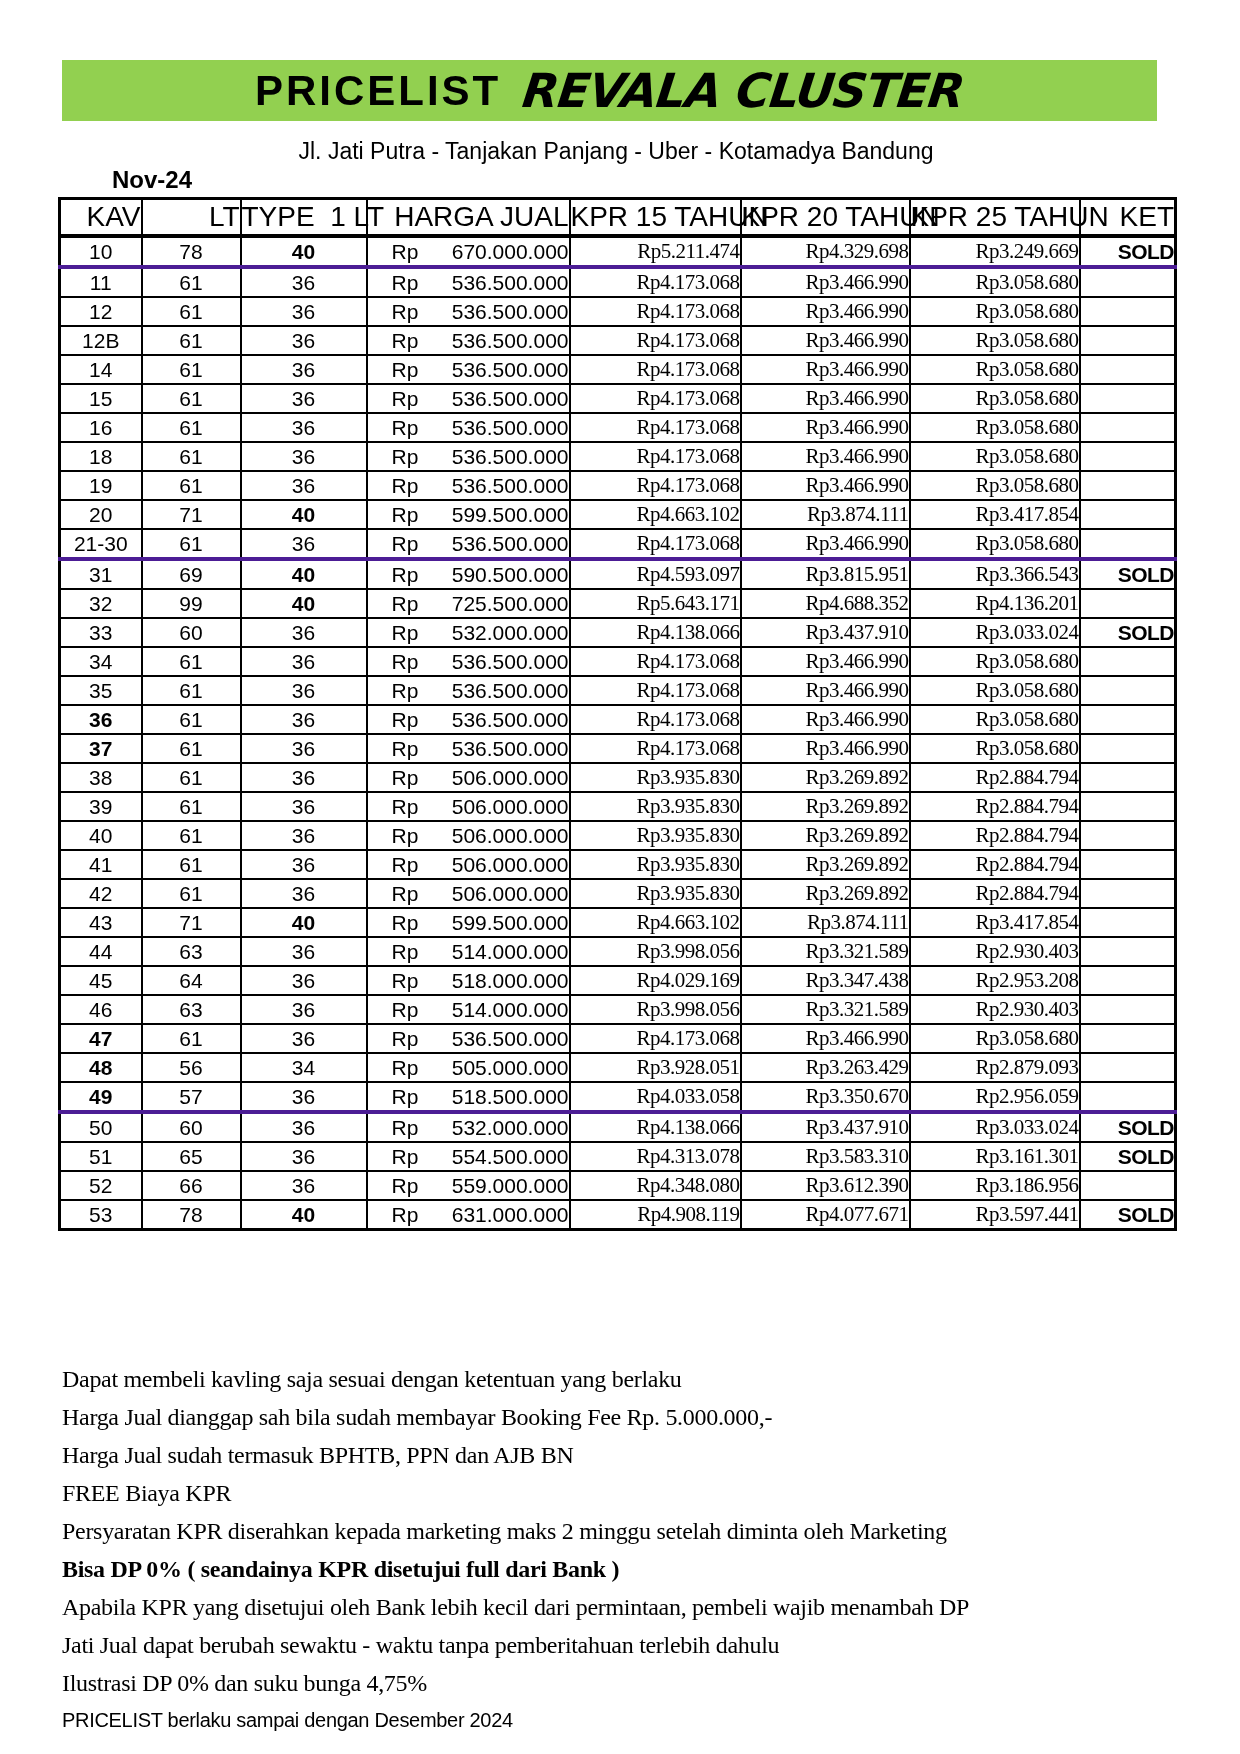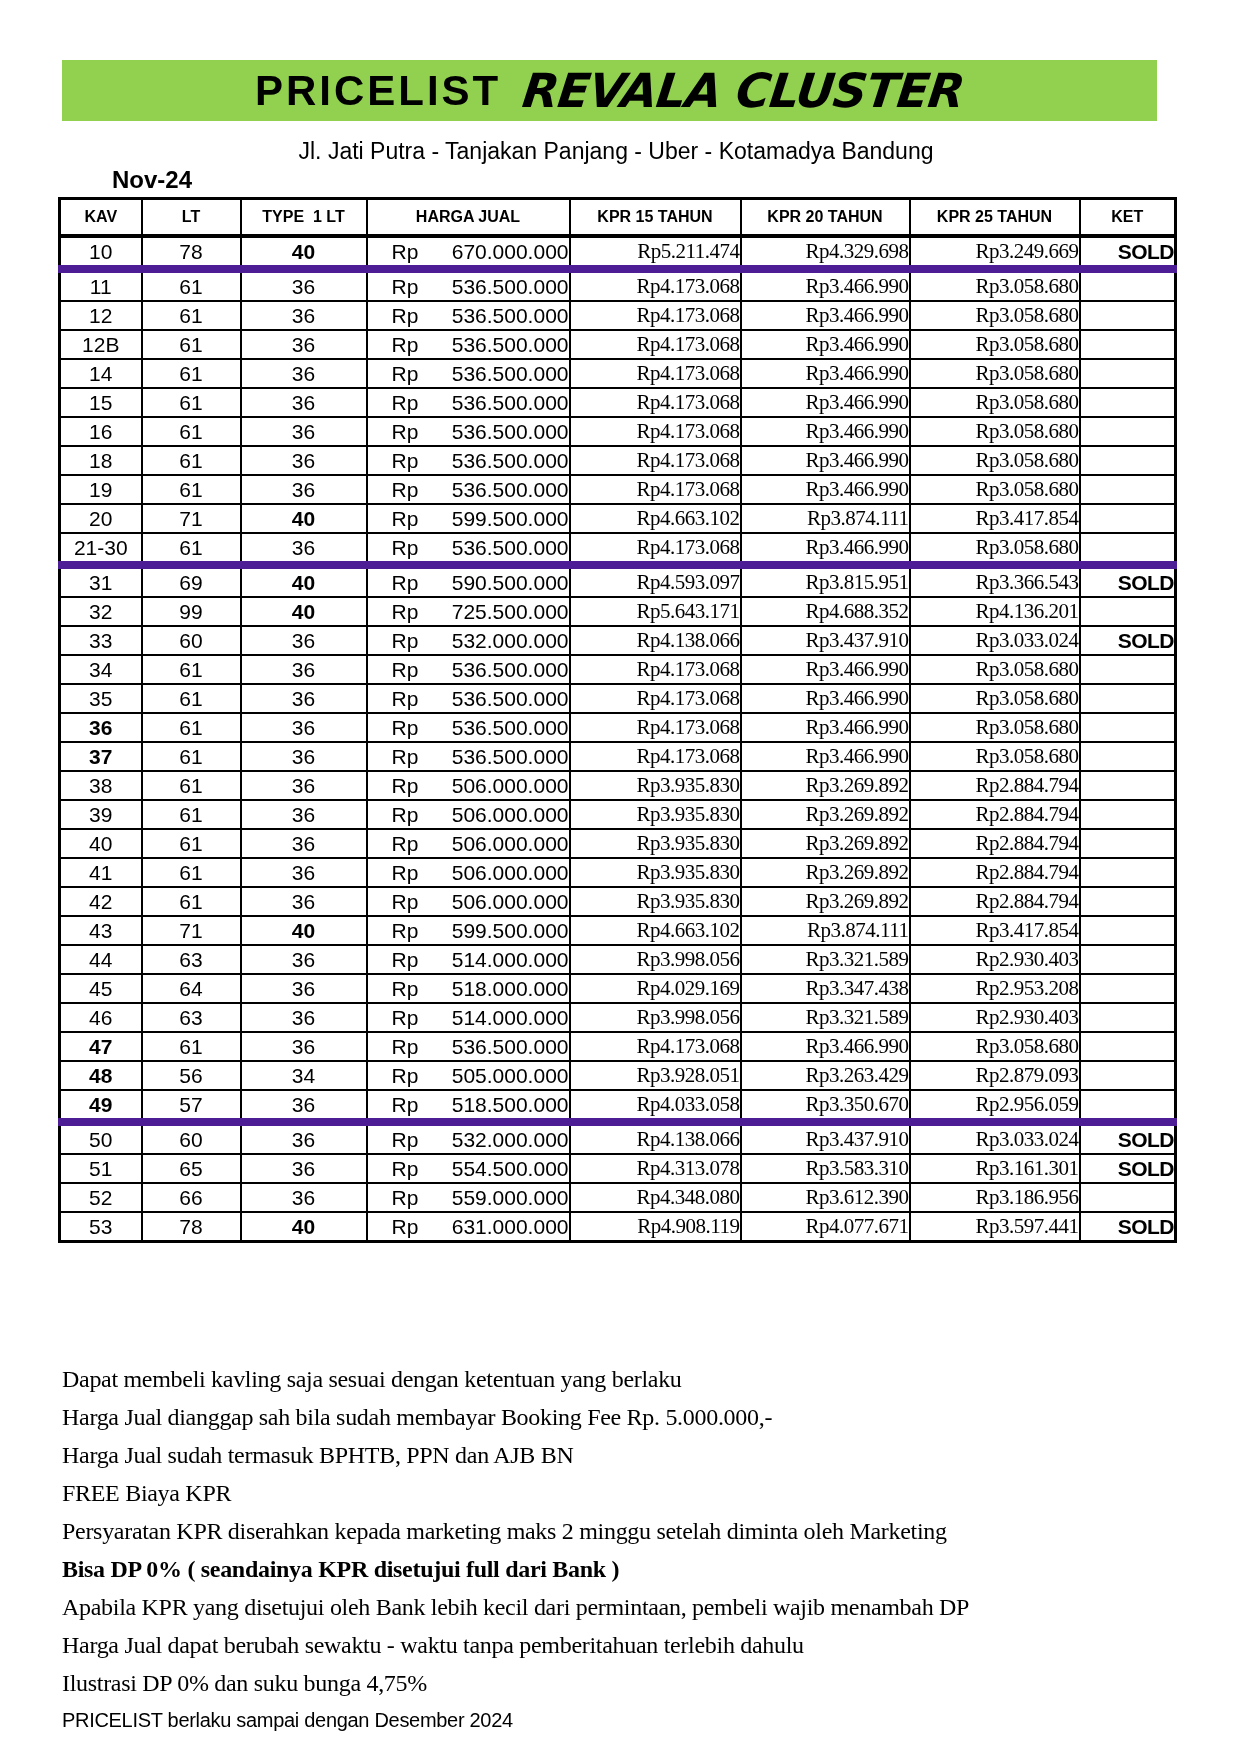--- a/index.html
+++ b/index.html
@@ -11,24 +11,24 @@
   .title-cluster{font-size:47px;font-weight:bold;font-style:italic;
           font-family:"DejaVu Sans",sans-serif;transform:skewX(-7deg);letter-spacing:-1px;}
 
   .address{position:absolute;left:58px;top:138px;width:1116px;text-align:center;
            font-size:23px;font-weight:normal;}
   .datelabel{position:absolute;left:112px;top:166px;font-size:24px;font-weight:bold;}
 
   table.pricelist{position:absolute;left:58px;top:197px;width:1116px;
            border-collapse:collapse;table-layout:fixed;border:3px solid #000;}
   table.pricelist th{border:2px solid #000;border-bottom:4px solid #000;height:34px;
-           font-size:16px;font-weight:bold;text-align:center;white-space:pre;padding:0;}
+           font-size:28px;font-weight:normal;text-align:right;white-space:pre;padding:0;}
   table.pricelist td{border:2px solid #000;height:27px;font-size:21px;line-height:27px;
            padding:0;white-space:nowrap;overflow:hidden;}
-  tr.thick-top td{border-top:8px solid #4c1d95;}
+  tr.thick-top td{border-top:4px solid #4c1d95;}
   td.c{text-align:center;}
   td.harga{text-align:right;padding-right:14px;position:relative;}
   td.harga .rp{position:absolute;left:24px;}
   td.kpr{font-family:"Liberation Serif",serif;text-align:right;padding-right:16px;
            font-size:22px;letter-spacing:-0.5px;}
   td.ket{text-align:right;font-weight:bold;font-size:20px;letter-spacing:-0.5px;}
   .b{font-weight:bold;}
 
   .notes{position:absolute;left:62px;top:1360px;}
   .note{font-family:"Liberation Serif",serif;font-size:24px;line-height:38px;
@@ -418,18 +418,18 @@
   </table>
 
   <div class="notes" id="notes">
       <div class="note">Dapat membeli kavling saja sesuai dengan ketentuan yang berlaku</div>
       <div class="note">Harga Jual dianggap sah bila sudah membayar Booking Fee Rp. 5.000.000,-</div>
       <div class="note">Harga Jual sudah termasuk BPHTB, PPN dan AJB BN</div>
       <div class="note">FREE Biaya KPR</div>
       <div class="note">Persyaratan KPR diserahkan kepada marketing maks 2 minggu setelah diminta oleh Marketing</div>
       <div class="note bold">Bisa DP 0% ( seandainya KPR disetujui full dari Bank )</div>
       <div class="note">Apabila KPR yang disetujui oleh Bank lebih kecil dari permintaan, pembeli wajib menambah DP</div>
-      <div class="note">Harga Jual dapat berubah sewaktu - waktu tanpa pemberitahuan terlebih dahulu</div>
+      <div class="note">Jati Jual dapat berubah sewaktu - waktu tanpa pemberitahuan terlebih dahulu</div>
       <div class="note">Ilustrasi DP 0% dan suku bunga 4,75%</div>
       <div class="note sans">PRICELIST berlaku sampai dengan Desember 2024</div>
     </div>
 
 </div>
 
 </body></html>

